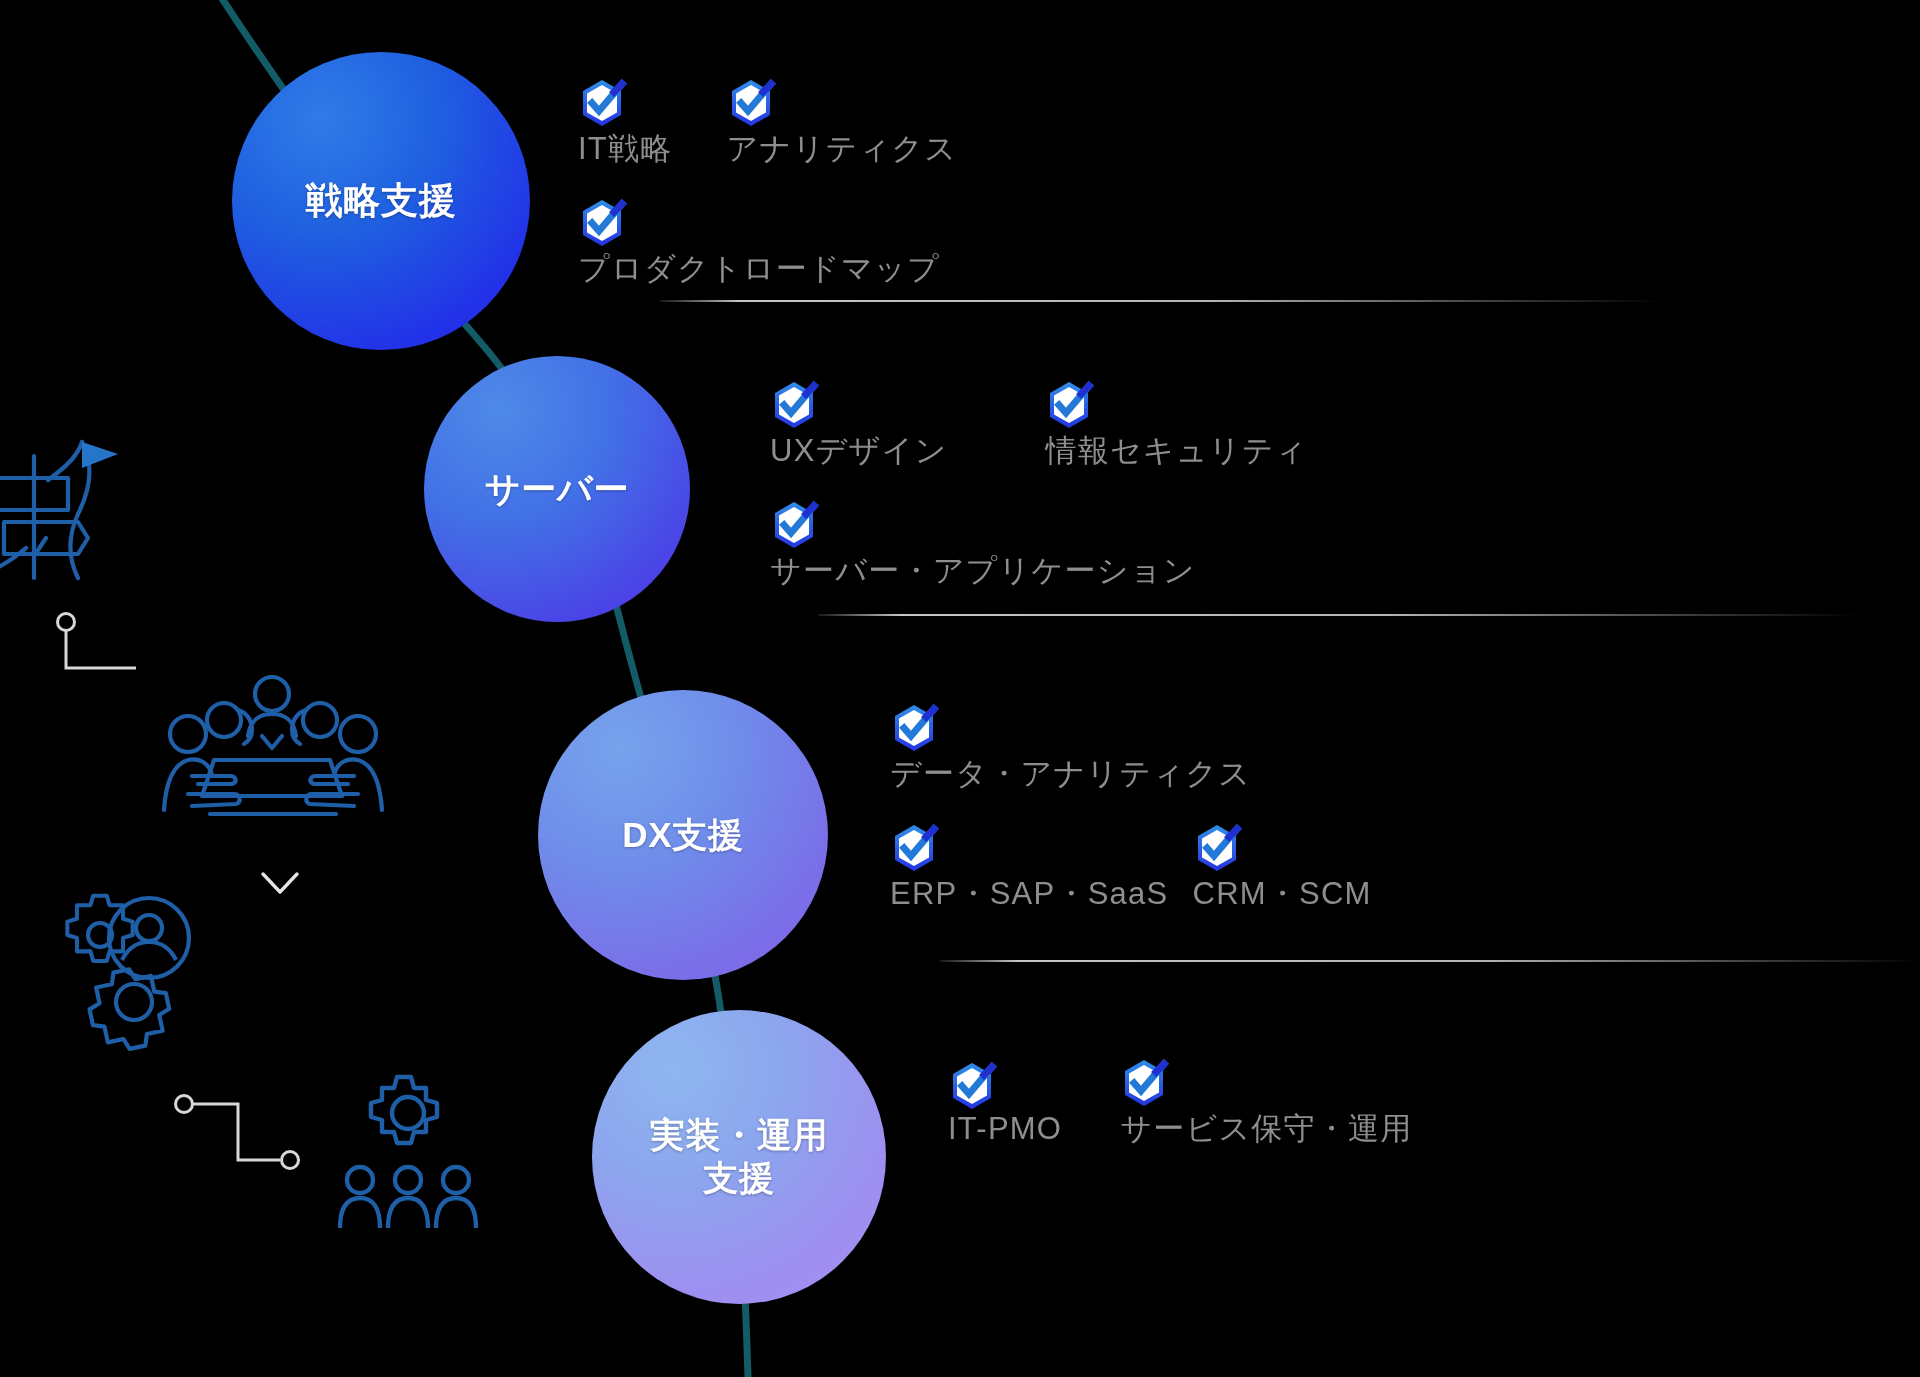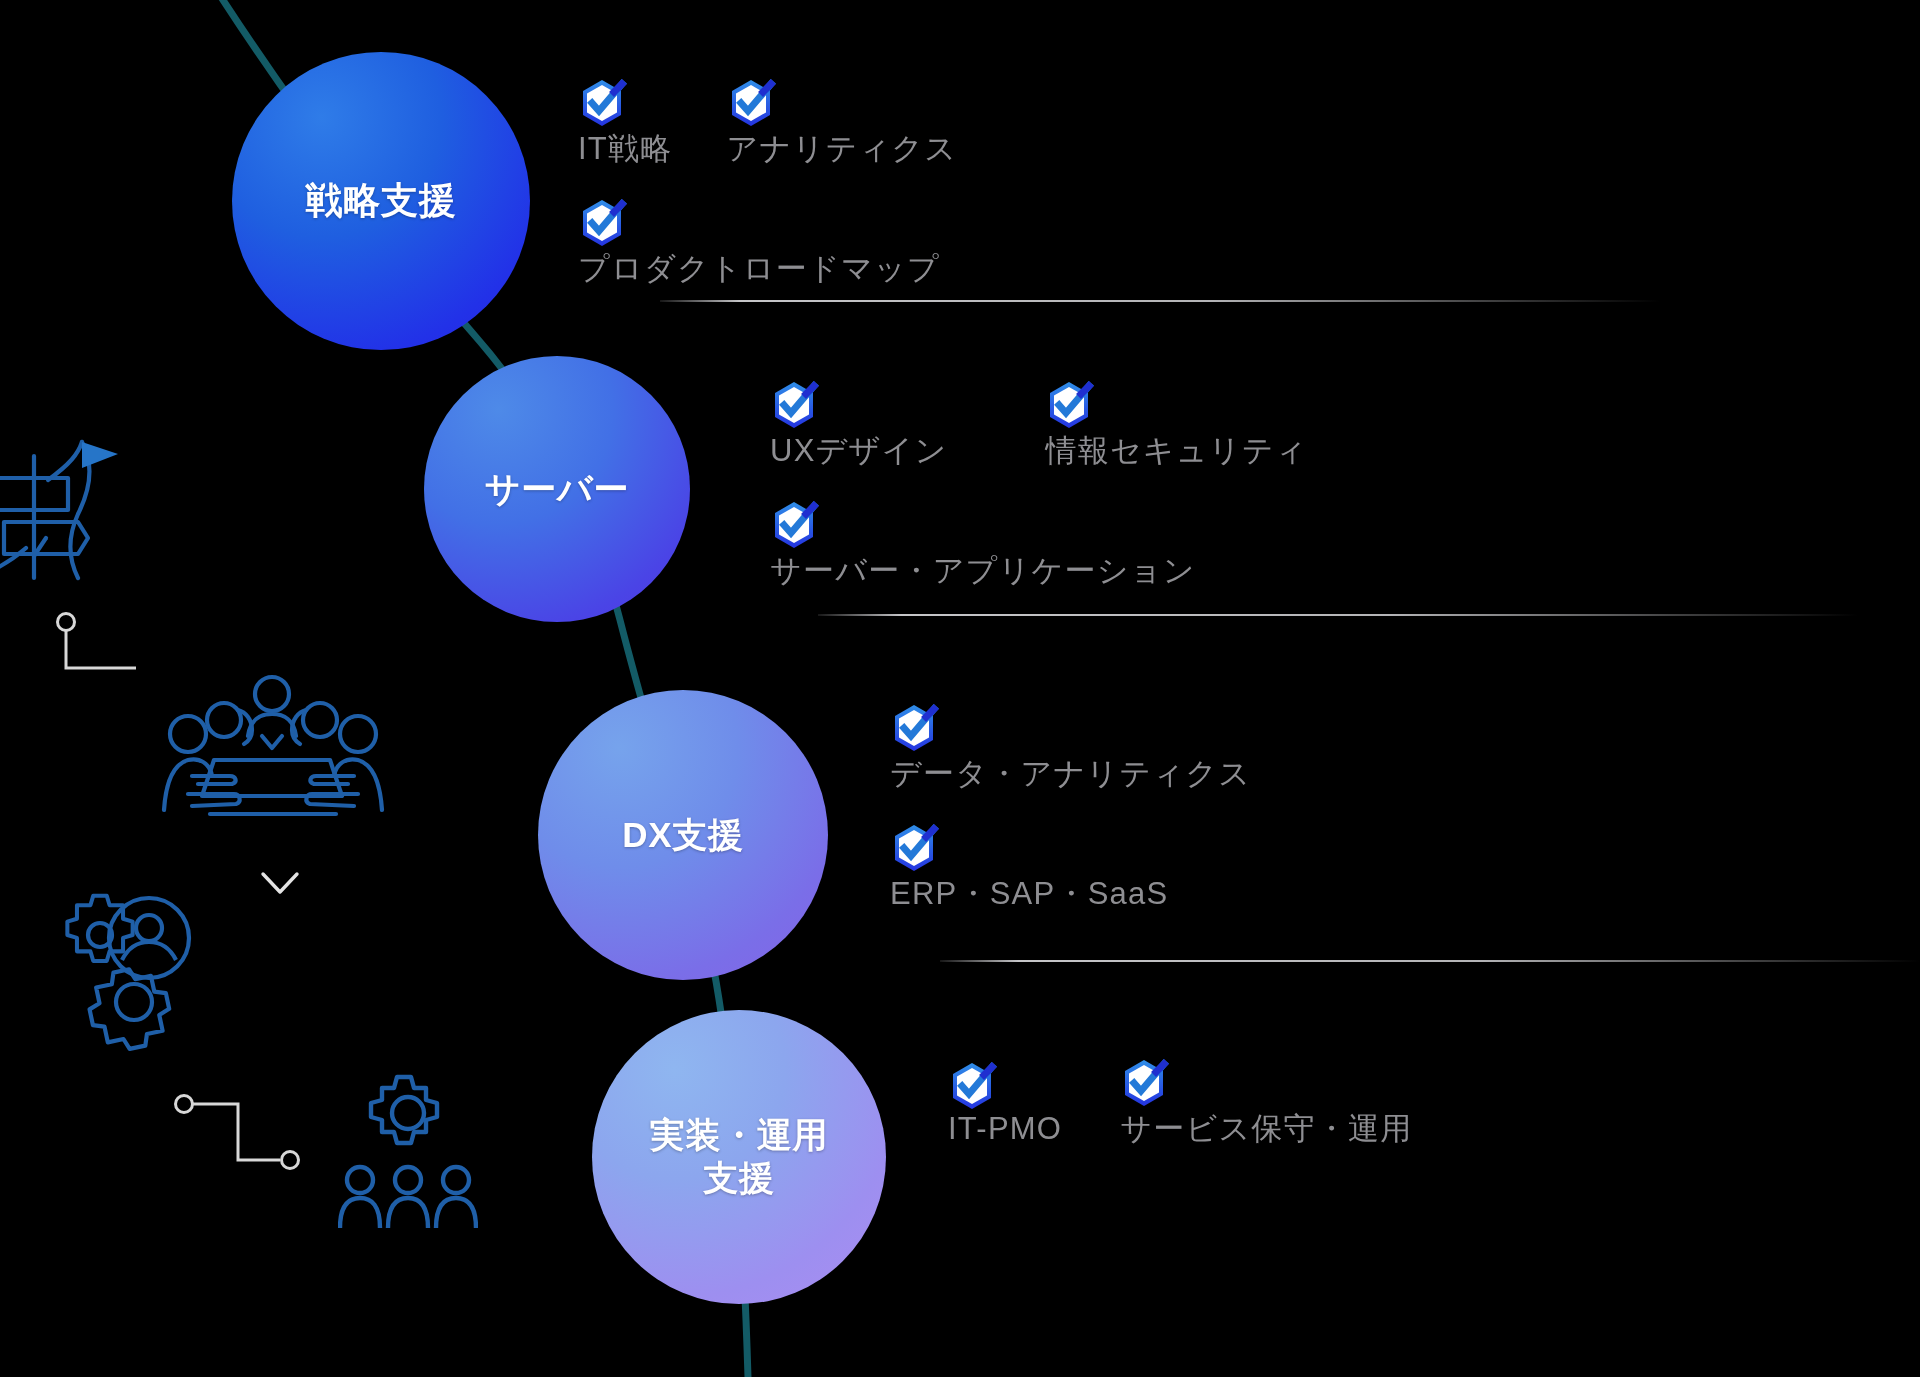--- a/index.html
+++ b/index.html
@@ -276,20 +276,31 @@
         <span class="chk">
           <svg viewBox="0 0 48 50">
             <path d="M24 2 L43 13 L43 37 L24 48 L5 37 L5 13 Z" fill="url(#hexg1)"></path>
             <path d="M24 7 L39 15.6 L39 34.4 L24 43 L9 34.4 L9 15.6 Z" fill="#fff"></path>
             <path d="M14 25 L21 33 L44 6" fill="none" stroke="#2379d8" stroke-width="7" stroke-linecap="square"></path>
             <path d="M36 14 L44 6" fill="none" stroke="#1f2fd0" stroke-width="7" stroke-linecap="square"></path>
           </svg>
         </span>
         <span class="label">ERP・SAP・SaaS</span>
       </div>
+      <div class="item">
+        <span class="chk">
+          <svg viewBox="0 0 48 50">
+            <path d="M24 2 L43 13 L43 37 L24 48 L5 37 L5 13 Z" fill="url(#hexg1)"></path>
+            <path d="M24 7 L39 15.6 L39 34.4 L24 43 L9 34.4 L9 15.6 Z" fill="#fff"></path>
+            <path d="M14 25 L21 33 L44 6" fill="none" stroke="#2379d8" stroke-width="7" stroke-linecap="square"></path>
+            <path d="M36 14 L44 6" fill="none" stroke="#1f2fd0" stroke-width="7" stroke-linecap="square"></path>
+          </svg>
+        </span>
+        <span class="label">CRM・SCM</span>
+      </div>
     </div>
   </div>
 
   <div class="divider" style="left:940px;top:960px;width:980px;"></div>
 
   <div class="group" style="left:948px;top:1058px;">
     <div class="row">
       <div class="item" style="margin-right:58px;">
         <span class="chk">
           <svg viewBox="0 0 48 50">

